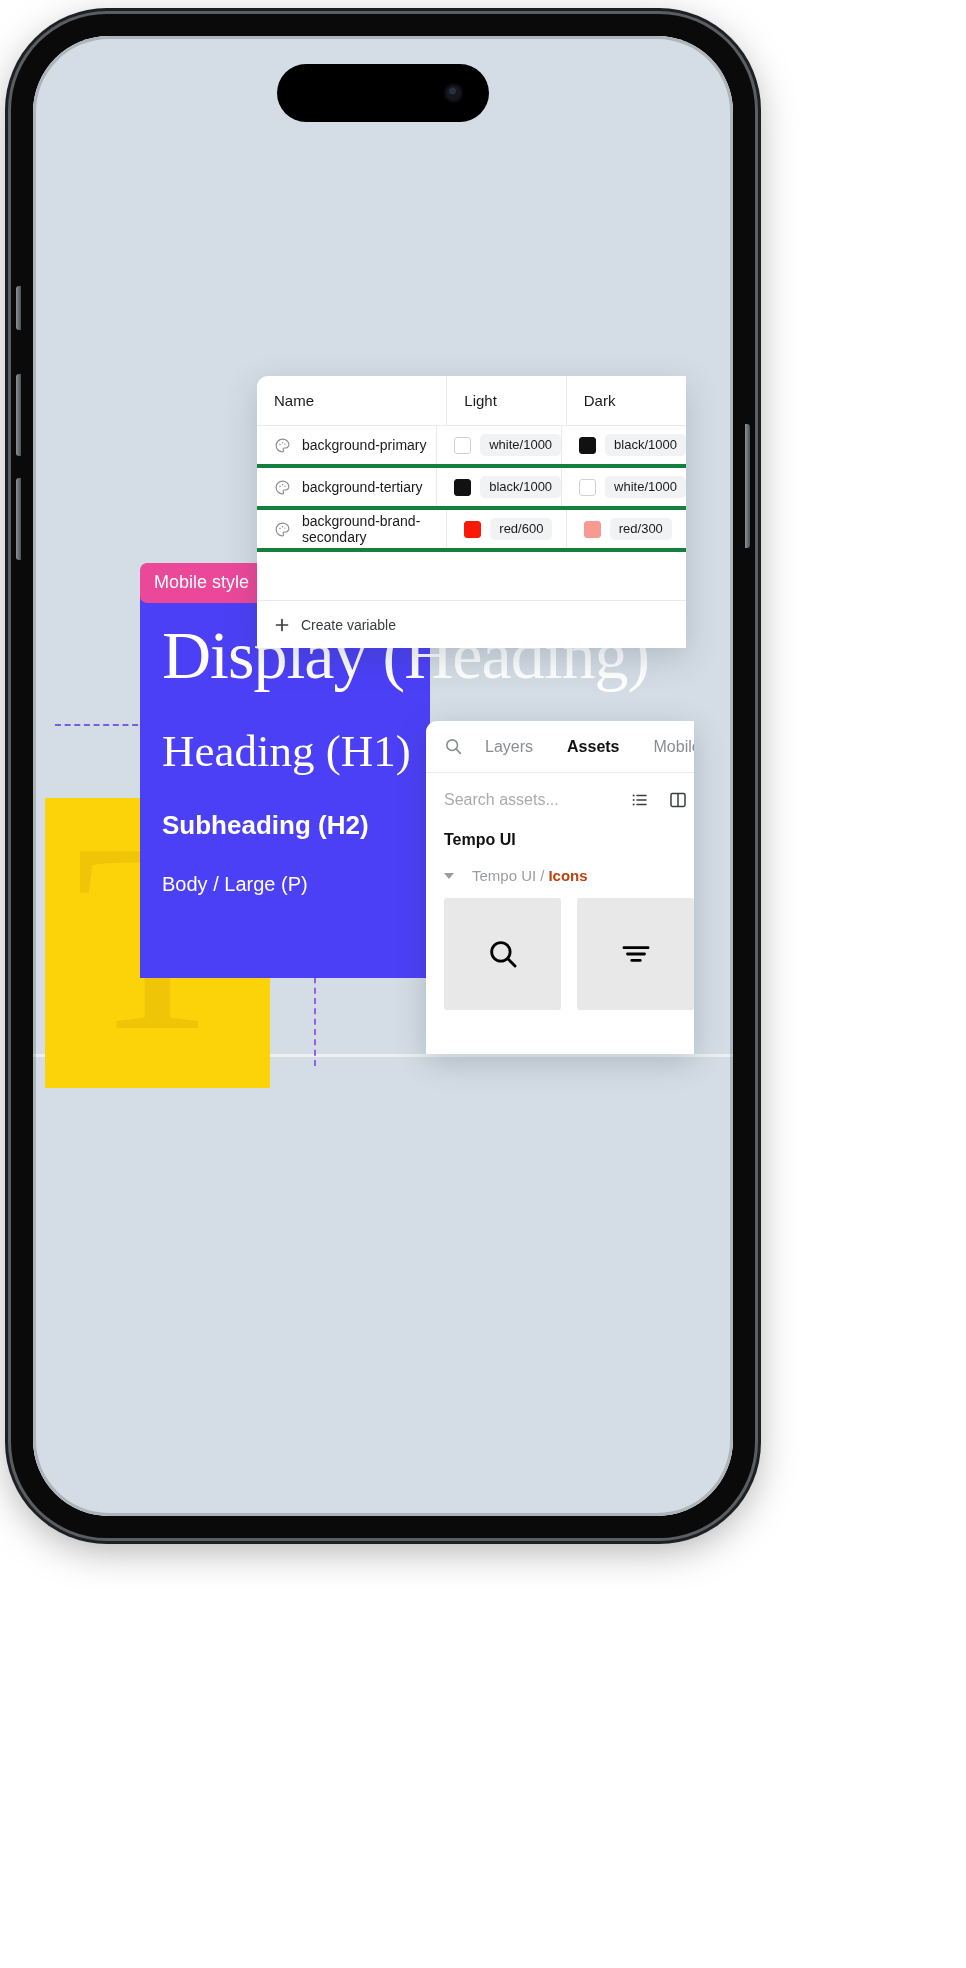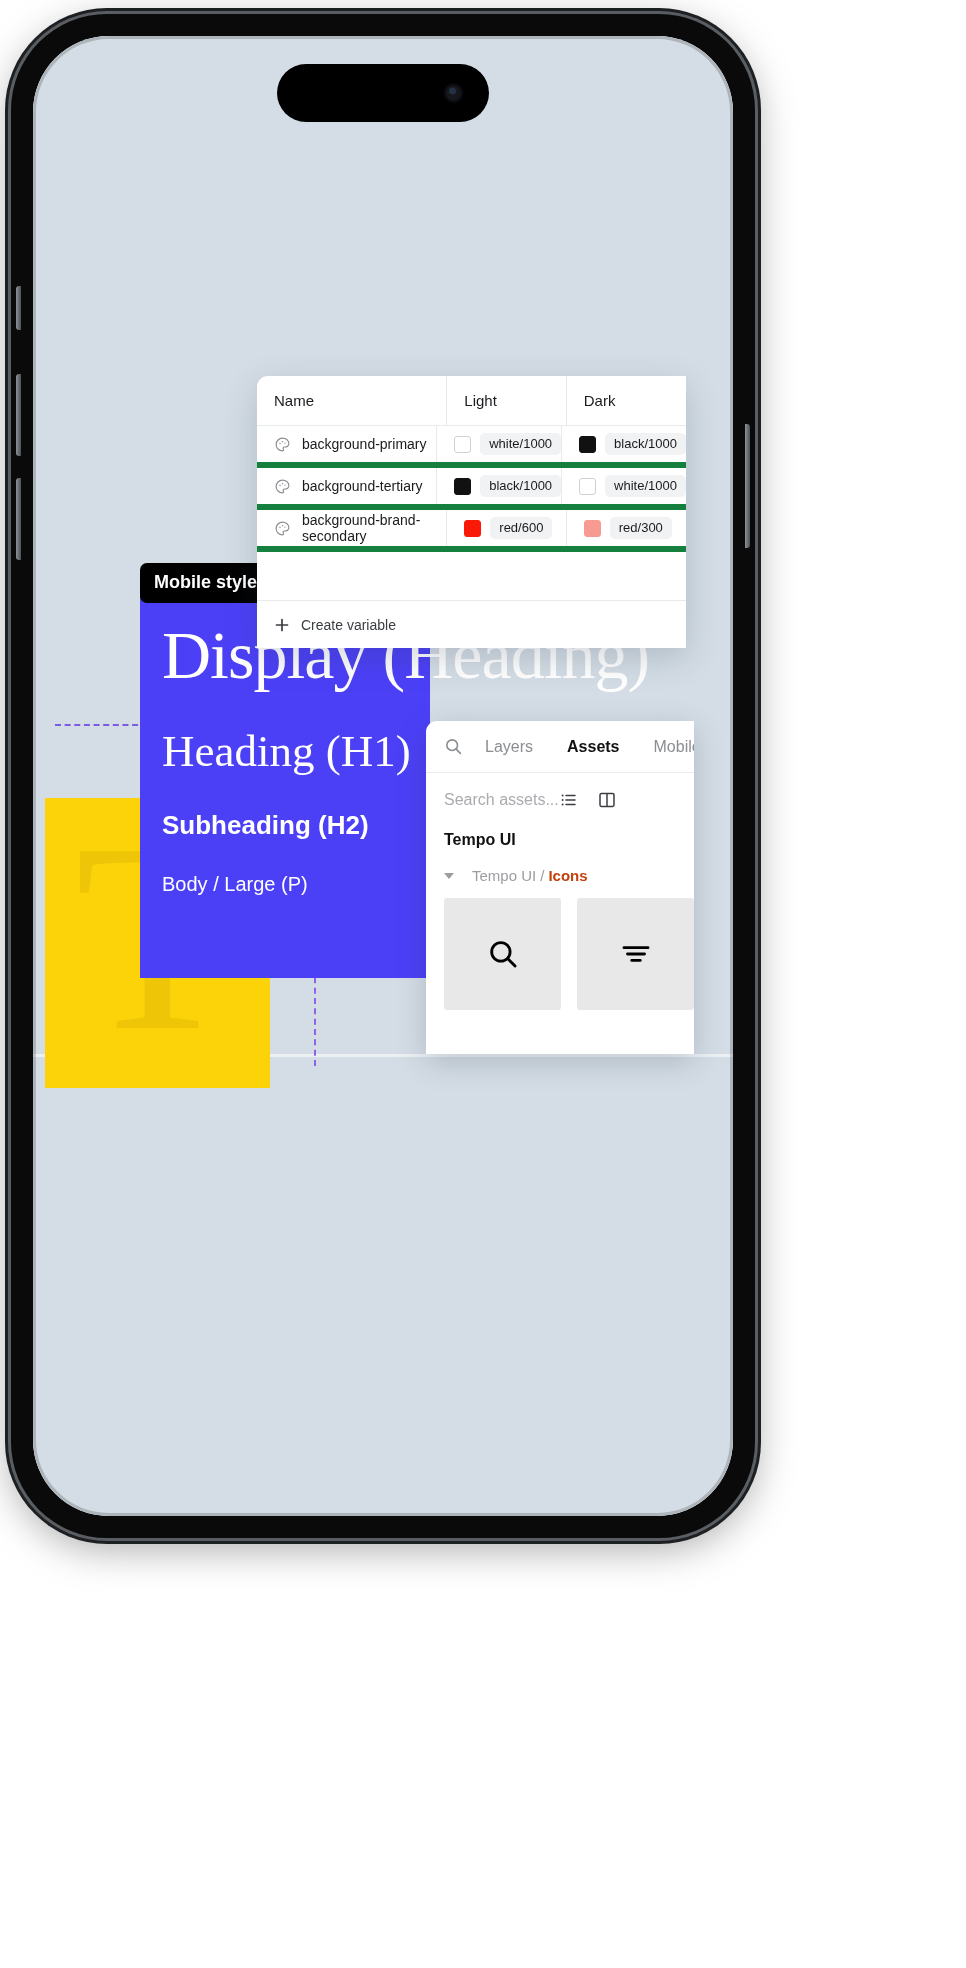--- a/index.html
+++ b/index.html
@@ -107,24 +107,24 @@
     font-size: 270px;
     line-height: 1;
     color: rgba(0,0,0,.055);
     font-weight: 400;
   }
 
   
   .mobile-badge {
     position: absolute;
     left: 107px; top: 527px;
-    background: #000000;
+    background: #ec4899;
     color: #fff;
     font-size: 18px;
-    font-weight: 700;
+    font-weight: 400;
     padding: 9px 14px 10px 14px;
     border-radius: 7px;
     white-space: nowrap;
     z-index: 6;
   }
 
   
   .type-card {
     position: absolute;
     left: 107px; top: 557px;
@@ -186,21 +186,21 @@
     display: flex; align-items: center;
     padding-left: 17px;
   }
   .col-name  { width: 232px; border-right: 1px solid #e8eaec; }
   .col-light { width: 144px; border-right: 1px solid #e8eaec; }
   .col-dark  { width: 144px; }
 
   .vars-row {
     display: flex;
     height: 42px;
-    border-bottom: 6px solid #15803d;
+    border-bottom: 4px solid #15803d;
     font-size: 14px;
     color: #1b1b1f;
   }
   .vars-row .cell {
     display: flex; align-items: center;
     padding-left: 17px;
   }
   .palette-ic { width: 17px; height: 17px; margin-right: 11px; flex: 0 0 auto; }
   .swatch {
     width: 17px; height: 17px;
@@ -266,21 +266,21 @@
   .assets-tabs .tab { color: #8b8d90; padding-right: 34px; cursor: default; }
   .assets-tabs .tab.active { color: #111; font-weight: 700; }
 
   .assets-search {
     height: 54px;
     display: flex;
     align-items: center;
     padding: 0 6px 0 18px;
     font-size: 16px;
     color: #a9abaf;
-    justify-content: flex-start;
+    justify-content: space-between;
   }
   .assets-search .right-ics { display: flex; align-items: center; gap: 18px; }
   .view-ic { width: 20px; height: 20px; }
 
   .assets-lib-title {
     padding: 4px 18px 10px 18px;
     font-size: 16px;
     font-weight: 700;
     color: #111;
   }

